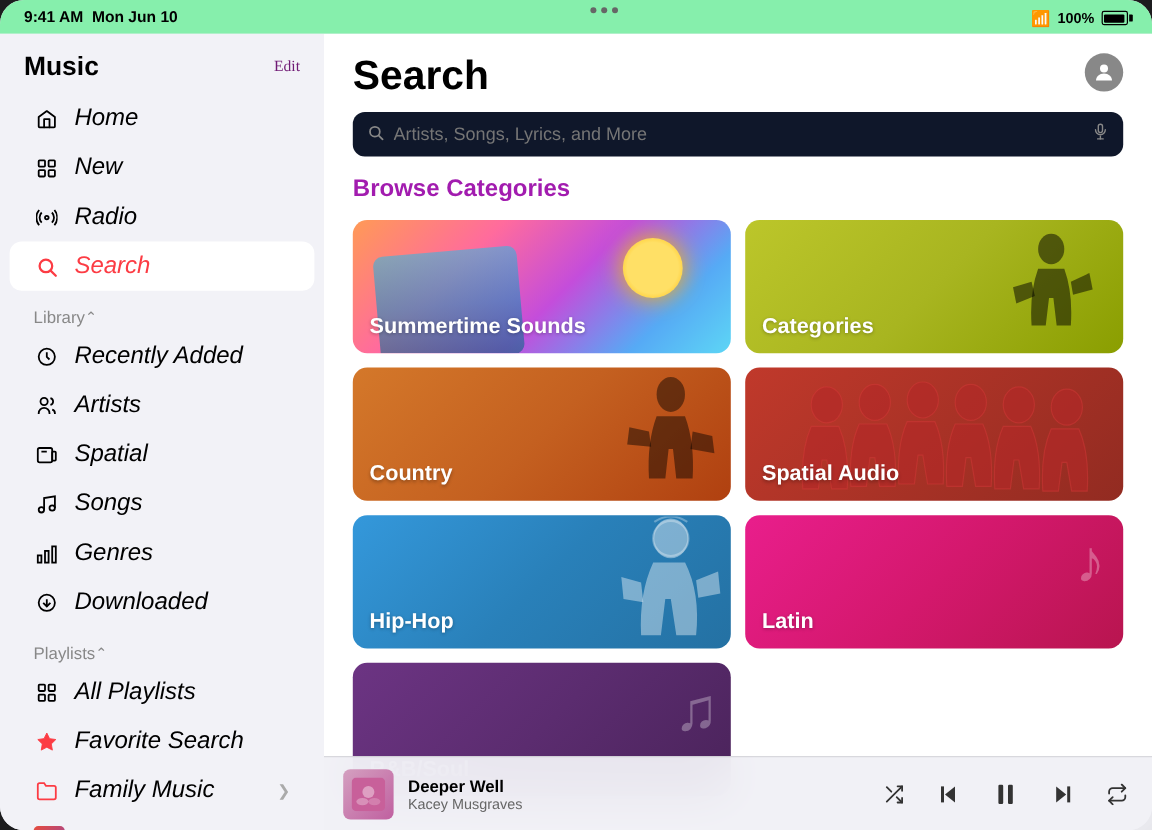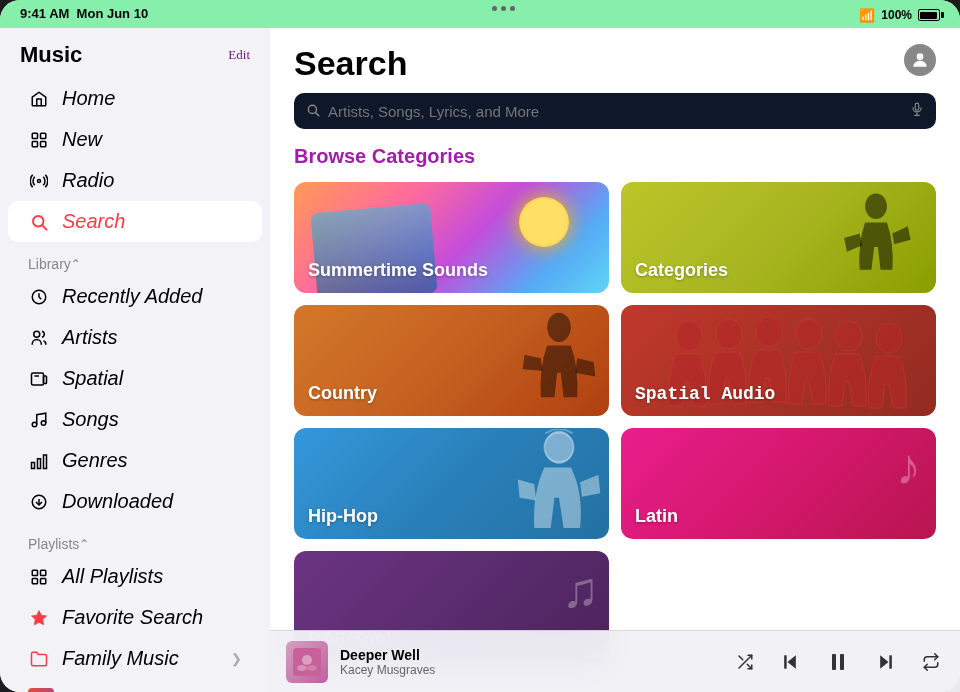--- a/index.html
+++ b/index.html
@@ -235,21 +235,21 @@
 
     
     .card-summertime { background: linear-gradient(135deg, #ff9a56 0%, #ff6b9d 30%, #c44ddb 55%, #56aaf5 80%, #5dd6f5 100%); }
     
     .card-alternative { background: linear-gradient(135deg, #bcc62a 0%, #a8b520 50%, #8a9e00 100%); }
     
     .card-country { background: linear-gradient(135deg, #d4782a 0%, #c46020 50%, #b04010 100%); }
     
     .card-classical { background: linear-gradient(135deg, #8e44ad 0%, #7d3c98 40%, #6c3483 100%); }
     
-    .card-spatial { background: linear-gradient(135deg, #c0392b 0%, #a93226 50%, #922b21 100%); font-family: Liberation Mono, monospace; }
+    .card-spatial { background: linear-gradient(135deg, #c0392b 0%, #a93226 50%, #922b21 100%); }
     
     .card-hiphop { background: linear-gradient(135deg, #3498db 0%, #2980b9 50%, #2471a3 100%); }
     
     .card-latin { background: linear-gradient(135deg, #e91e8c 0%, #d4186d 50%, #b8154f 100%); }
     
     .card-rnb { background: linear-gradient(135deg, #6c3483 0%, #5b2c6f 50%, #4a235a 100%); }
 
     
     .card-sun {
       position: absolute;

